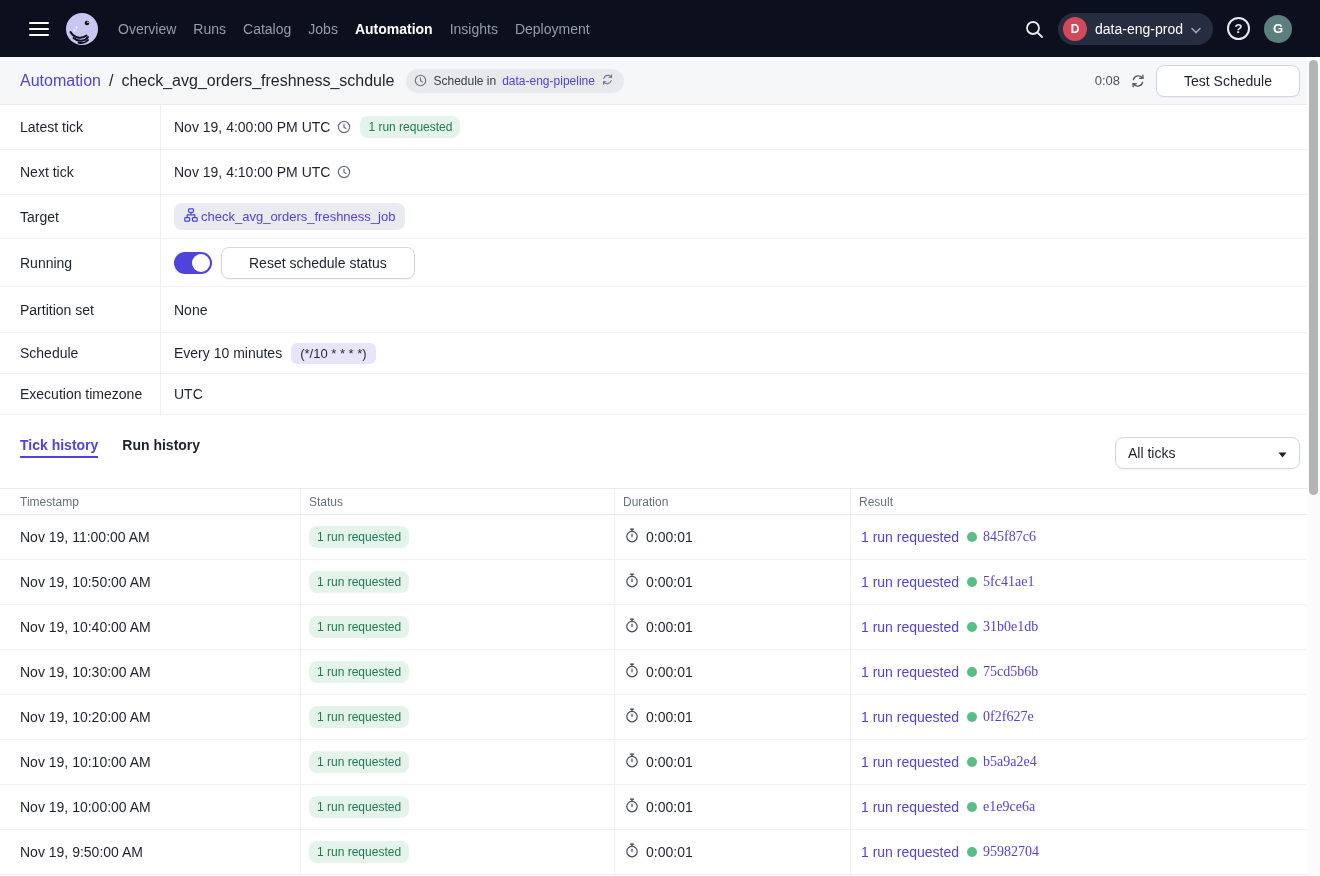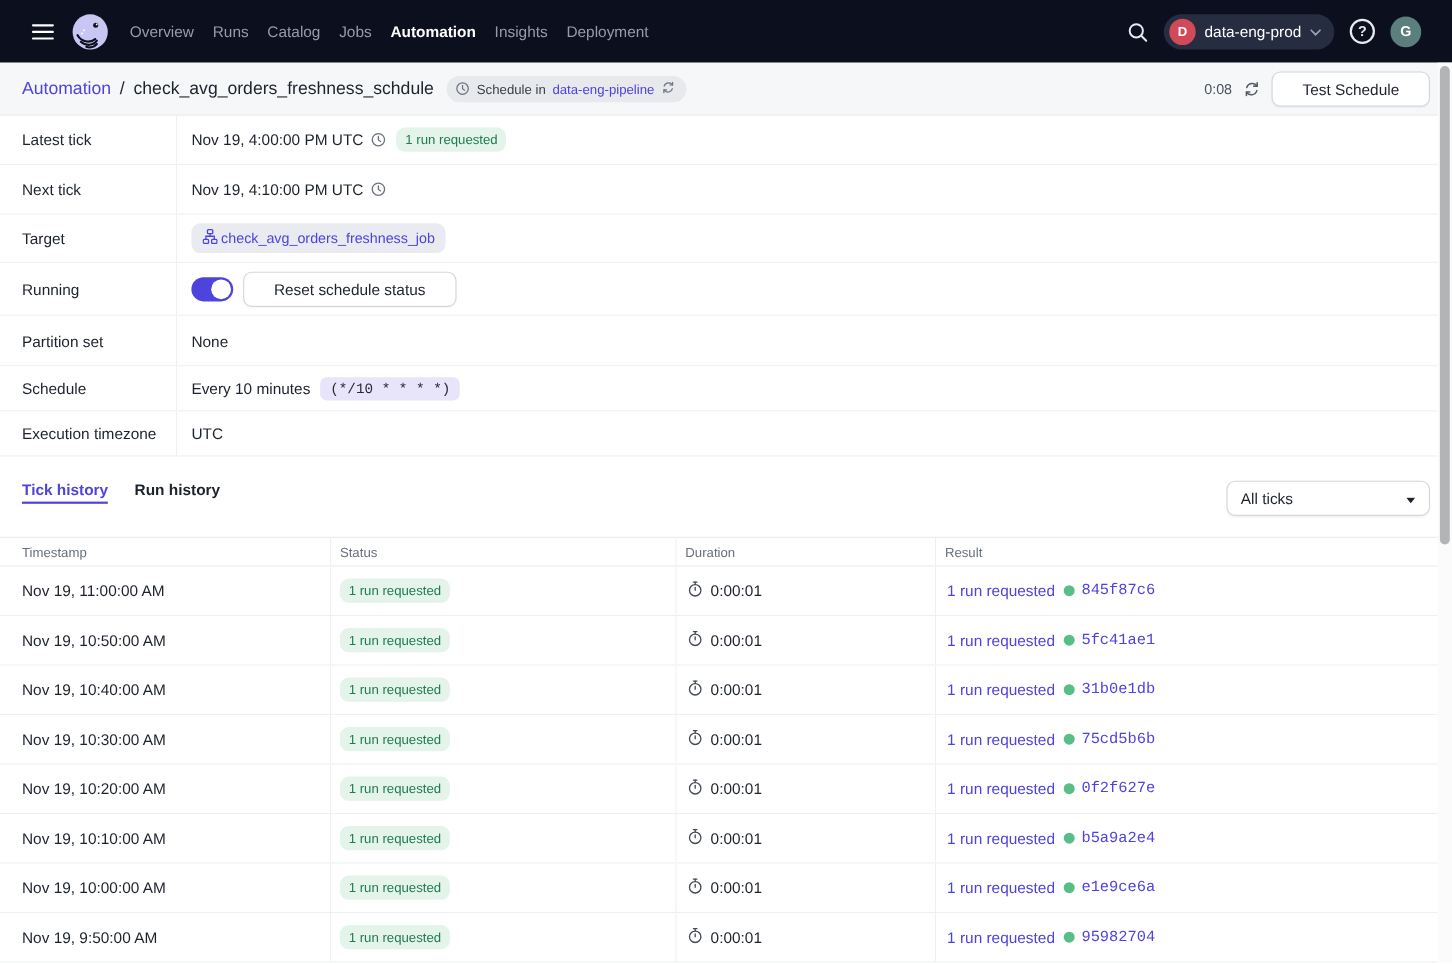--- a/index.html
+++ b/index.html
@@ -59,21 +59,21 @@
   .prow-value{display:flex;align-items:center;gap:9px;padding-left:13px;font-size:14px}
   .h45{height:45px}.h44{height:44px}.h48{height:48px}.h46{height:46px}.h41{height:41px}
   .green-badge{background:var(--green-bg);color:var(--green-text);font-size:12px;
     padding:4px 8px;border-radius:8px;white-space:nowrap}
   .clock{display:flex;align-items:center;margin-left:-2px}
   .target-pill{display:flex;align-items:center;gap:3px;background:#e9ebf1;border-radius:8px;
     padding:5px 10px;font-size:13px;color:var(--accent);cursor:pointer}
   .toggle{width:38px;height:22px;border-radius:11px;background:var(--accent);position:relative;cursor:pointer}
   .toggle-knob{position:absolute;right:2px;top:2px;width:18px;height:18px;border-radius:50%;background:#fff}
   .cron-pill{background:#e8e5fa;border-radius:6px;padding:3px 9px;
-    font-family:Liberation Mono, monospace;font-size:13px;color:#262b33}
+    font-family:Liberation Sans, sans-serif;font-size:13px;color:#262b33}
 
   
   .tabs-section{display:flex;justify-content:space-between;align-items:flex-start;
     padding:22px 20px 0;height:73px}
   .tabs{display:flex;gap:24px}
   .tab{font-size:14px;font-weight:600;color:var(--text);padding-bottom:3px;cursor:pointer}
   .tab.active{color:var(--accent);border-bottom:2px solid var(--accent)}
   .select{width:185px;height:32px;border:1px solid #d3d7dd;border-radius:8px;background:#fff;
     display:flex;align-items:center;justify-content:space-between;padding:0 12px;font-size:14px;
     cursor:pointer;box-shadow:0 1px 1px rgba(0,0,0,.04)}
@@ -85,21 +85,21 @@
   .hcell{display:flex;align-items:center;padding-left:8px}
   .hcell:first-child{padding-left:20px}
   .hcell + .hcell{border-left:1px solid var(--border-light)}
   .hbody{height:45px;border-bottom:1px solid var(--border-light)}
   .hbody .hcell{font-size:14px}
   .dur{gap:7px;padding-left:10px}
   .result-cell{gap:8px;padding-left:10px}
   .link{color:var(--accent);cursor:pointer}
   .run-chip{display:flex;align-items:center;gap:6px;cursor:pointer}
   .dot{width:10px;height:10px;border-radius:50%;background:var(--green-dot)}
-  .run-id{font-family:Liberation Mono, monospace;font-size:14px;color:var(--accent)}
+  .run-id{font-family:Liberation Serif, serif;font-size:14px;color:var(--accent)}
 
   
   .scrollbar{position:absolute;top:57px;right:0;width:13px;height:819px;background:#fbfbfb}
   .scroll-thumb{position:absolute;top:3px;left:2px;width:9px;height:435px;border-radius:5px;background:#b2b4b6;cursor:pointer}
 </style>
 </head>
 <body>
 
 <div class="topnav">
   <span class="hamburger">

